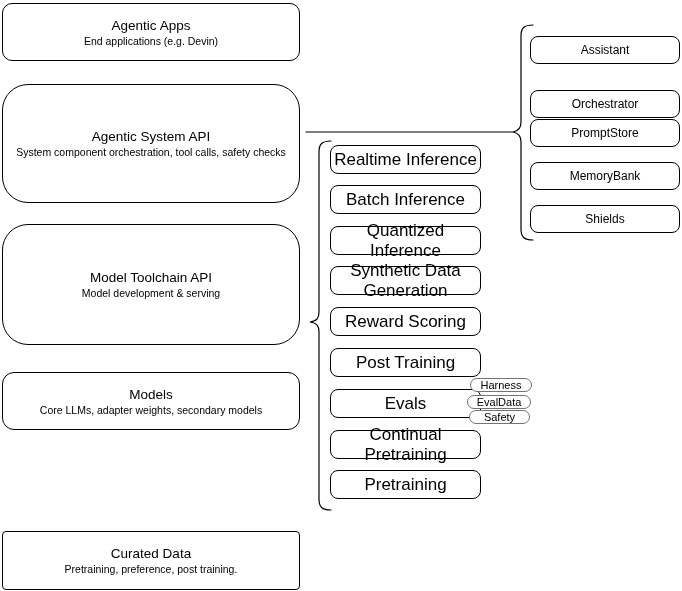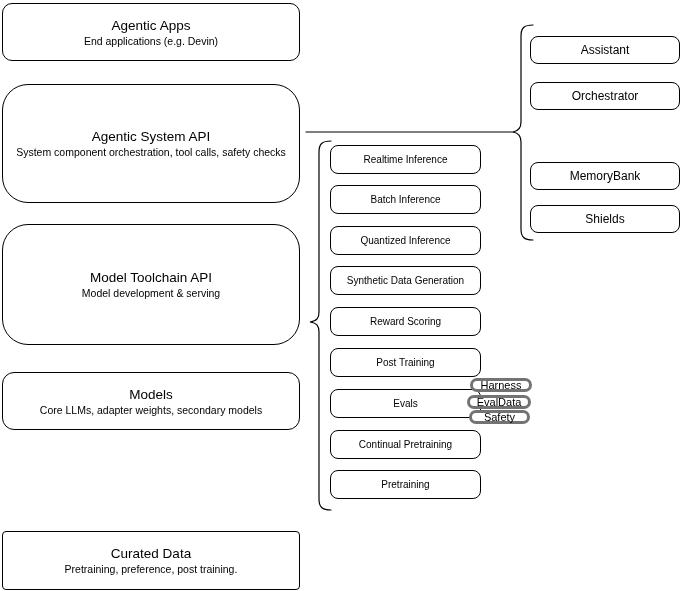--- a/index.html
+++ b/index.html
@@ -48,34 +48,34 @@
     line-height: 17px;
     white-space: nowrap;
   }
   .node-subtitle {
     font-size: 10.5px;
     line-height: 13px;
     margin-top: 1px;
     white-space: nowrap;
   }
   
-  .mid { left: 330px; width: 151px; height: 29px; border-radius: 8px; font-size: 10px; }
+  .mid { left: 330px; width: 151px; height: 29px; border-radius: 8px; font-size: 17px; }
   .mi0 { top: 145px; } .mi1 { top: 185px; } .mi2 { top: 226px; }
   .mi3 { top: 266px; } .mi4 { top: 307px; } .mi5 { top: 348px; }
   .mi6 { top: 389px; } .mi7 { top: 430px; } .mi8 { top: 470px; }
   
   .rc { left: 530px; width: 150px; height: 28px; border-radius: 8px; font-size: 12px; }
-  .rc0 { top: 36px; } .rc1 { top: 82px; } .rc2 { top: 119px; }
+  .rc0 { top: 36px; } .rc1 { top: 90px; } .rc2 { top: 119px; }
   .rc3 { top: 162px; } .rc4 { top: 205px; }
   
   .pill {
     position: absolute;
     box-sizing: border-box;
     background: #ffffff;
-    border: 3px solid #737373;
+    border: 1px solid #737373;
     border-radius: 8px;
     display: flex;
     align-items: center;
     justify-content: center;
     font-size: 11px;
     line-height: 12px;
     z-index: 3;
     white-space: nowrap;
   }
   .pl0 { left: 470px; top: 378px; width: 62px; height: 14px; }
@@ -122,20 +122,21 @@
   <div class="node mid mi2">Quantized Inference</div>
   <div class="node mid mi3">Synthetic Data Generation</div>
   <div class="node mid mi4">Reward Scoring</div>
   <div class="node mid mi5">Post Training</div>
   <div class="node mid mi6">Evals</div>
   <div class="node mid mi7">Continual Pretraining</div>
   <div class="node mid mi8">Pretraining</div>
 
   <div class="node rc rc0">Assistant</div>
   <div class="node rc rc1">Orchestrator</div>
+  <div class="node rc rc2">PromptStore</div>
   <div class="node rc rc3">MemoryBank</div>
   <div class="node rc rc4">Shields</div>
 
   <div class="pill pl0">Harness</div>
   <div class="pill pl1">EvalData</div>
   <div class="pill pl2">Safety</div>
 
 </div>
 
 </body></html>

